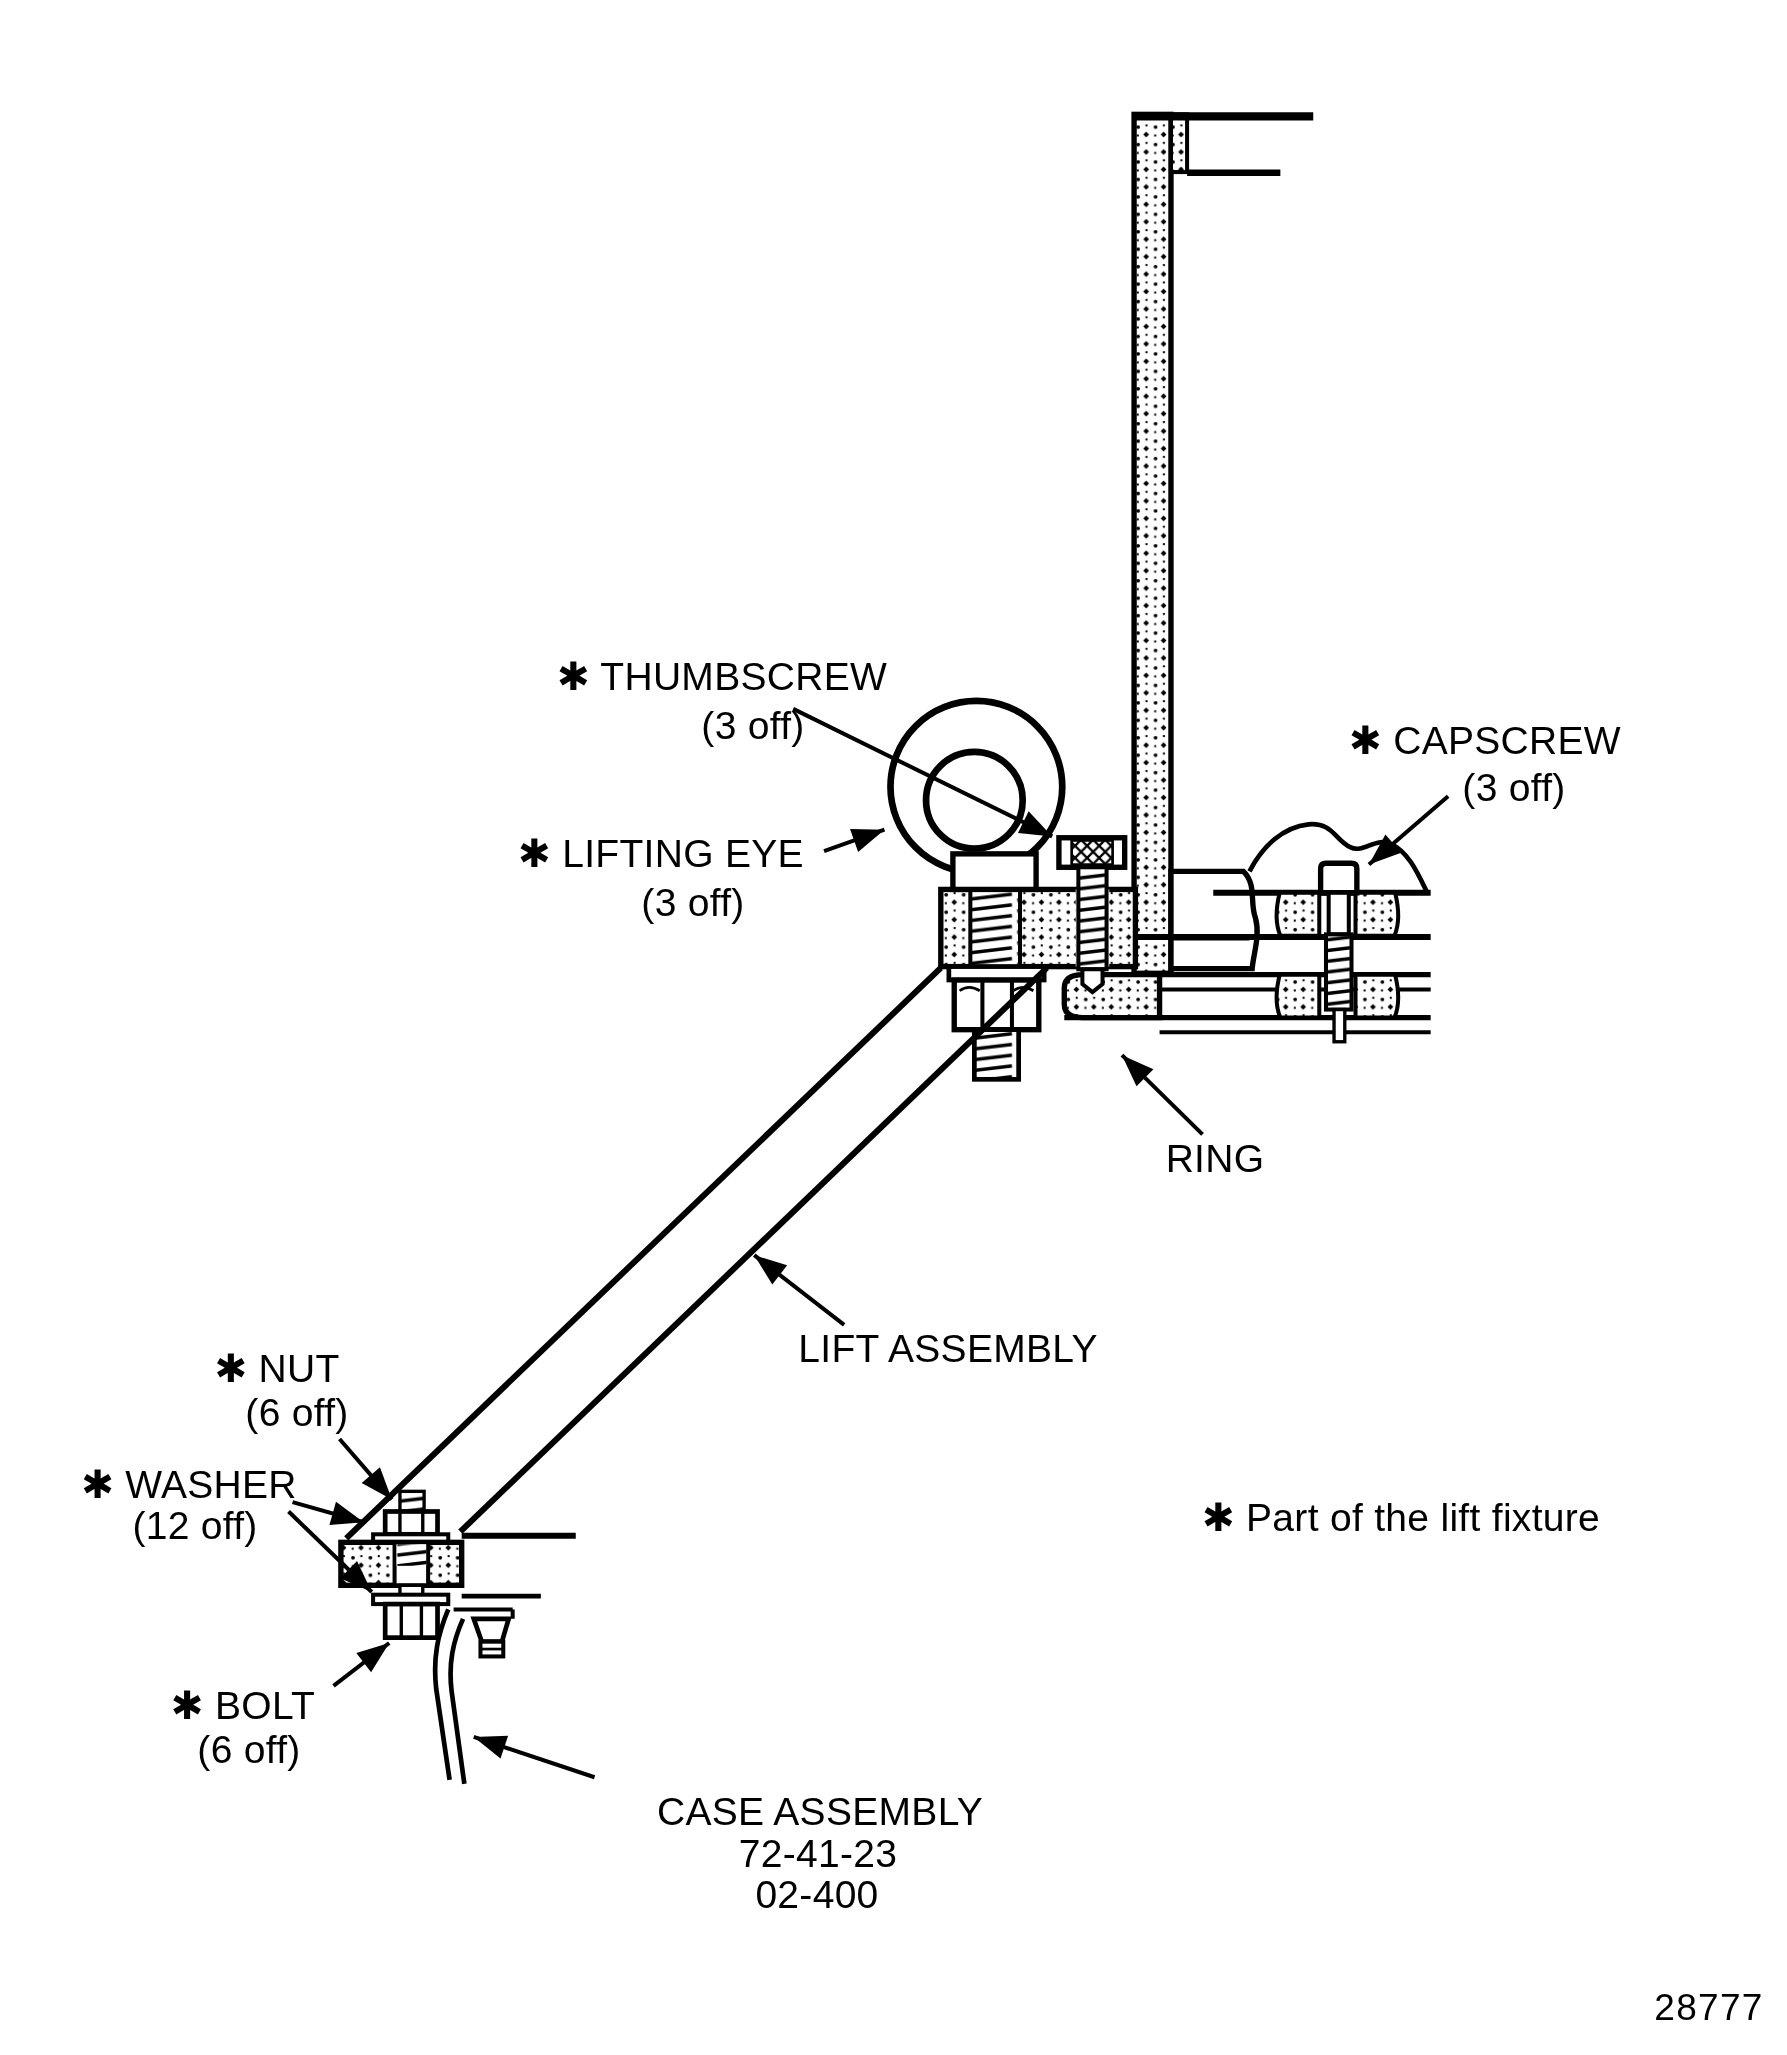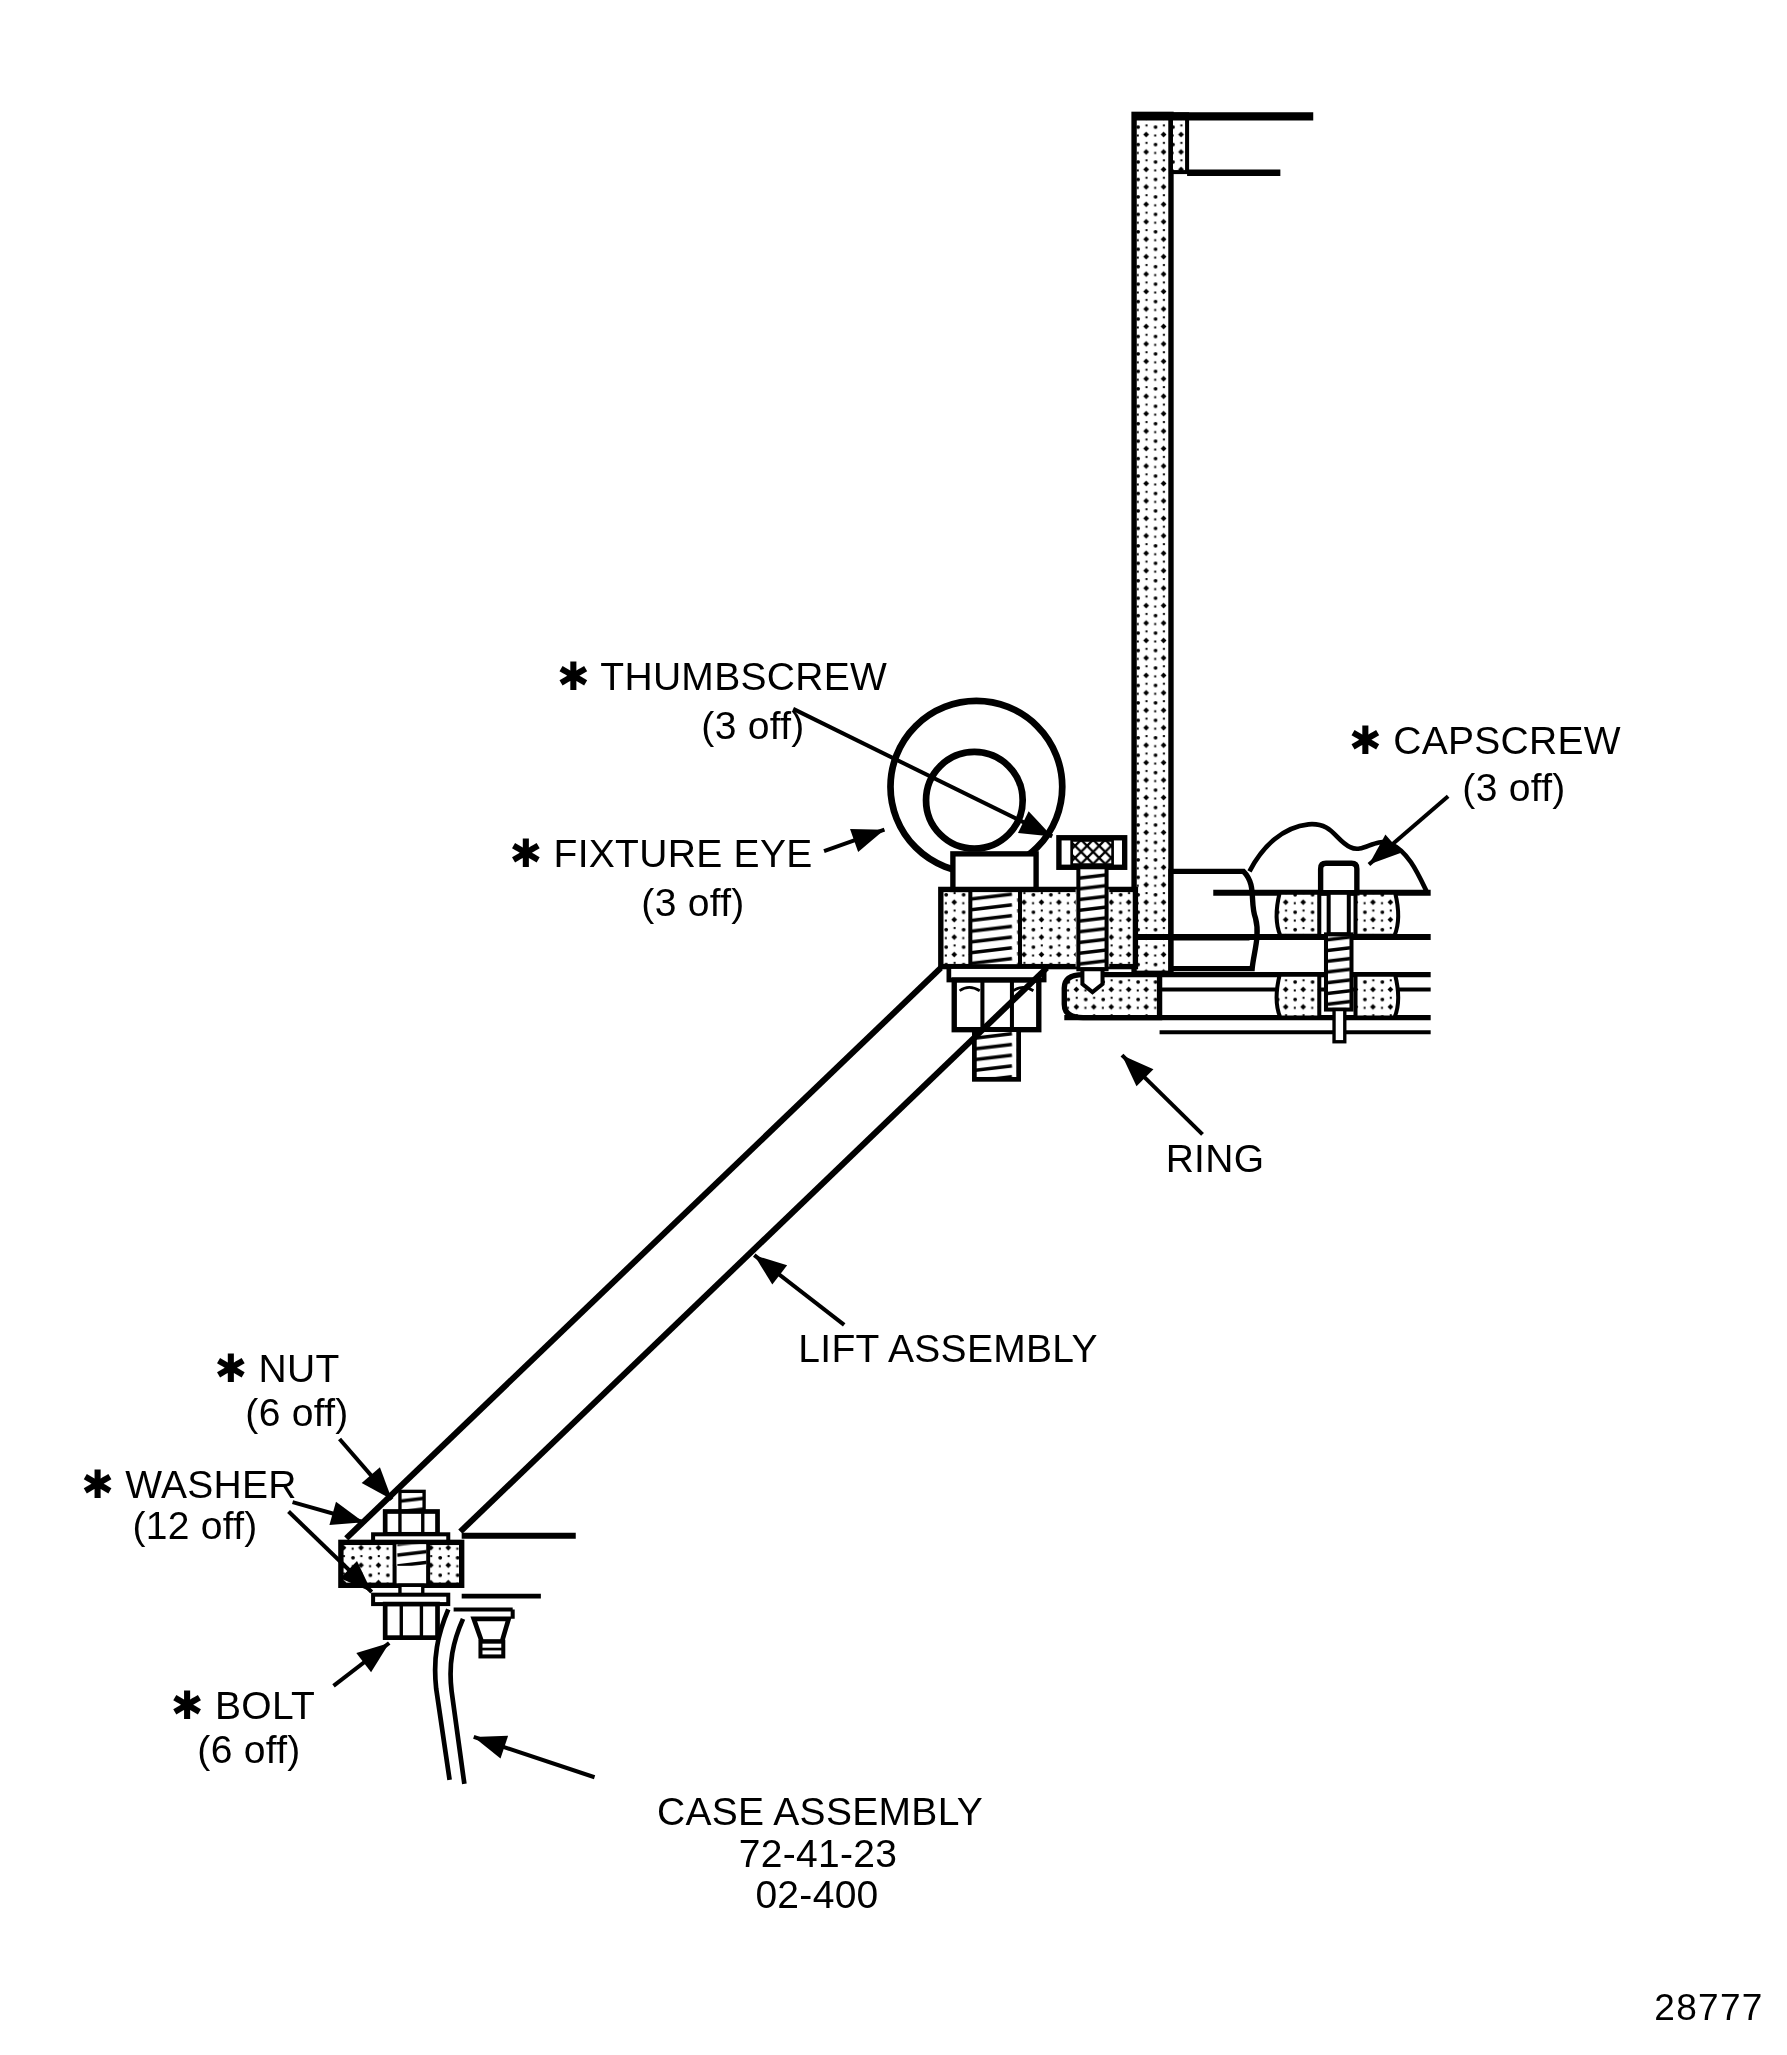--- a/index.html
+++ b/index.html
@@ -160,37 +160,38 @@
       <path d="M886,2648 L706,2588" marker-end="url(#ah)"></path>
     </g>
   </svg>
 
   <div class="lbl" style="left:722px;top:677px;">✱ THUMBSCREW</div>
   <div class="lbl" style="left:753px;top:726px;">(3 off)</div>
 
   <div class="lbl" style="left:1485px;top:741px;">✱ CAPSCREW</div>
   <div class="lbl" style="left:1514px;top:788px;">(3 off)</div>
 
-  <div class="lbl" style="left:661px;top:854px;">✱ FIXTURE EYE</div>
+  <div class="lbl" style="left:661px;top:854px;">✱ LIFTING EYE</div>
   <div class="lbl" style="left:693px;top:903px;">(3 off)</div>
 
   <div class="lbl" style="left:1215px;top:1159px;">RING</div>
 
   <div class="lbl" style="left:948px;top:1349px;">LIFT ASSEMBLY</div>
 
   <div class="lbl" style="left:277px;top:1369px;text-align:right;">✱ NUT</div>
   <div class="lbl" style="left:297px;top:1413px;">(6 off)</div>
 
   <div class="lbl" style="left:180px;top:1485px;margin-left:9px;">✱ WASHER</div>
   <div class="lbl" style="left:195px;top:1526px;">(12 off)</div>
 
   <div class="lbl" style="left:243px;top:1706px;text-align:center;">✱ BOLT</div>
   <div class="lbl" style="left:249px;top:1750px;">(6 off)</div>
 
   <div class="lbl" style="left:820px;top:1812px;">CASE ASSEMBLY</div>
   <div class="lbl" style="left:818px;top:1854px;">72-41-23</div>
   <div class="lbl" style="left:817px;top:1895px;">02-400</div>
 
+  <div class="lbl" style="left:1401px;top:1518px;">✱ Part of the lift fixture</div>
 
   <div class="lbl fignum" style="left:1709px;top:2008px;">28777</div>
 
 </div>
 
 
 </body></html>

